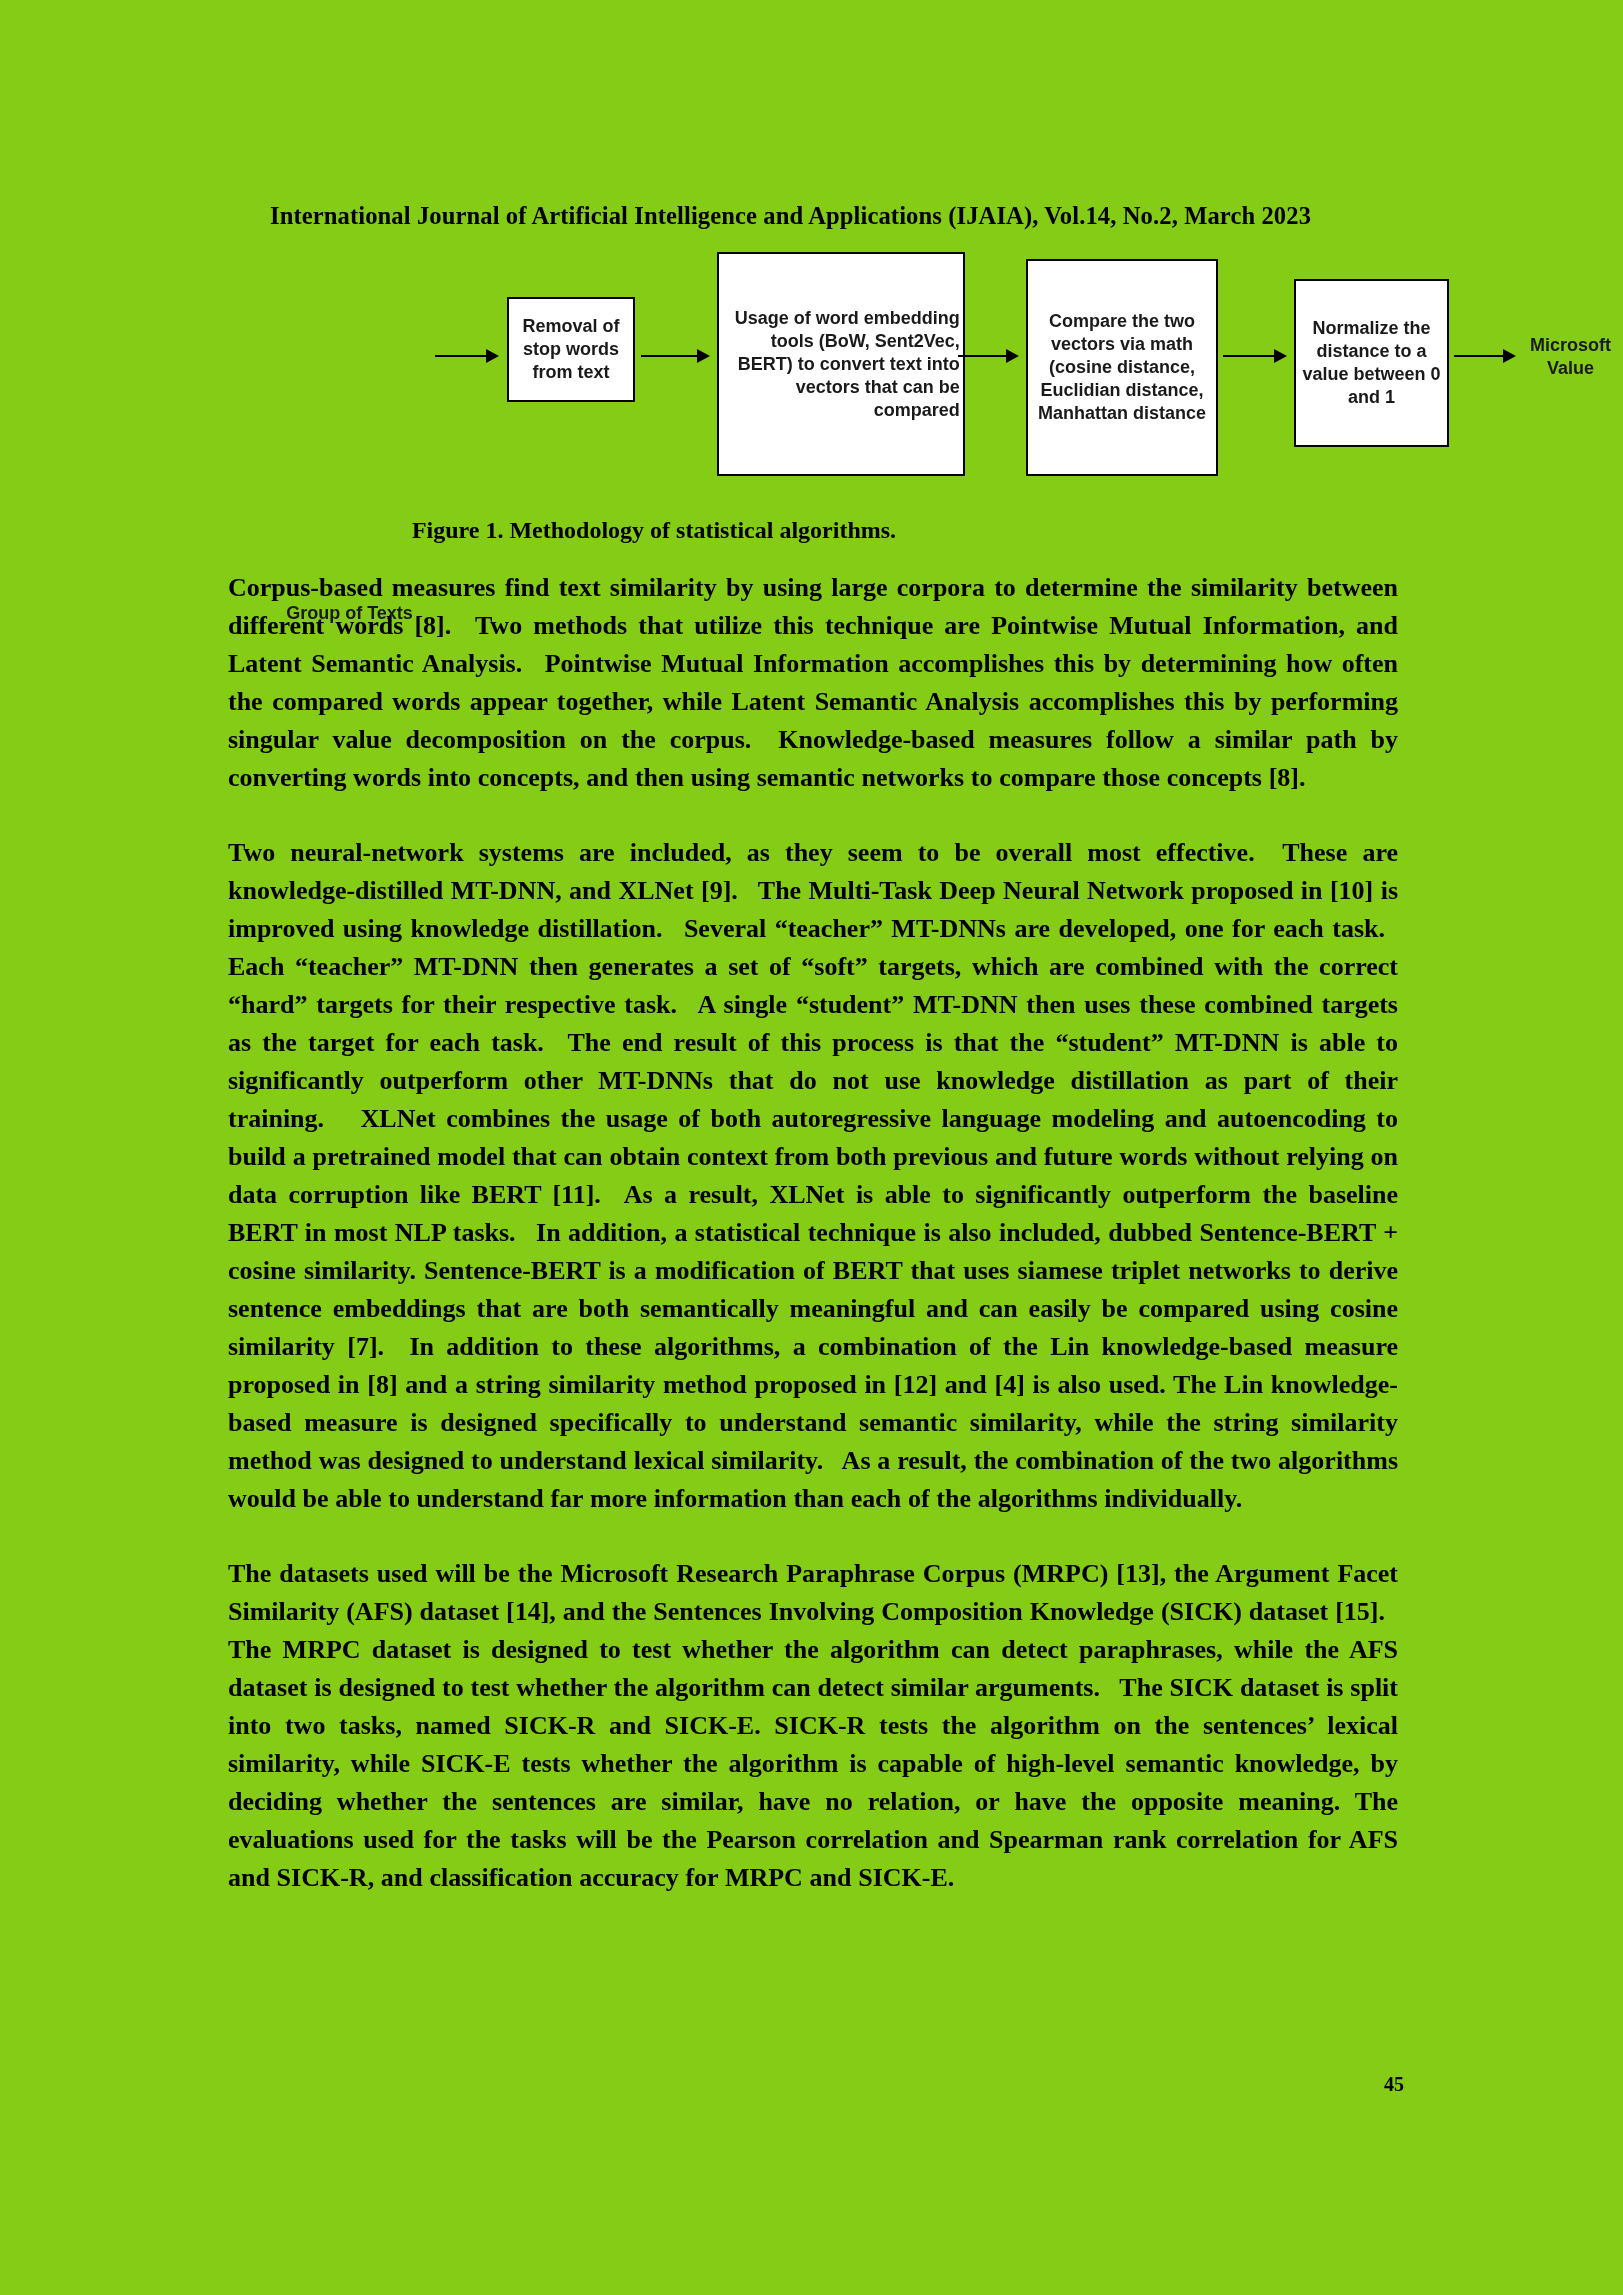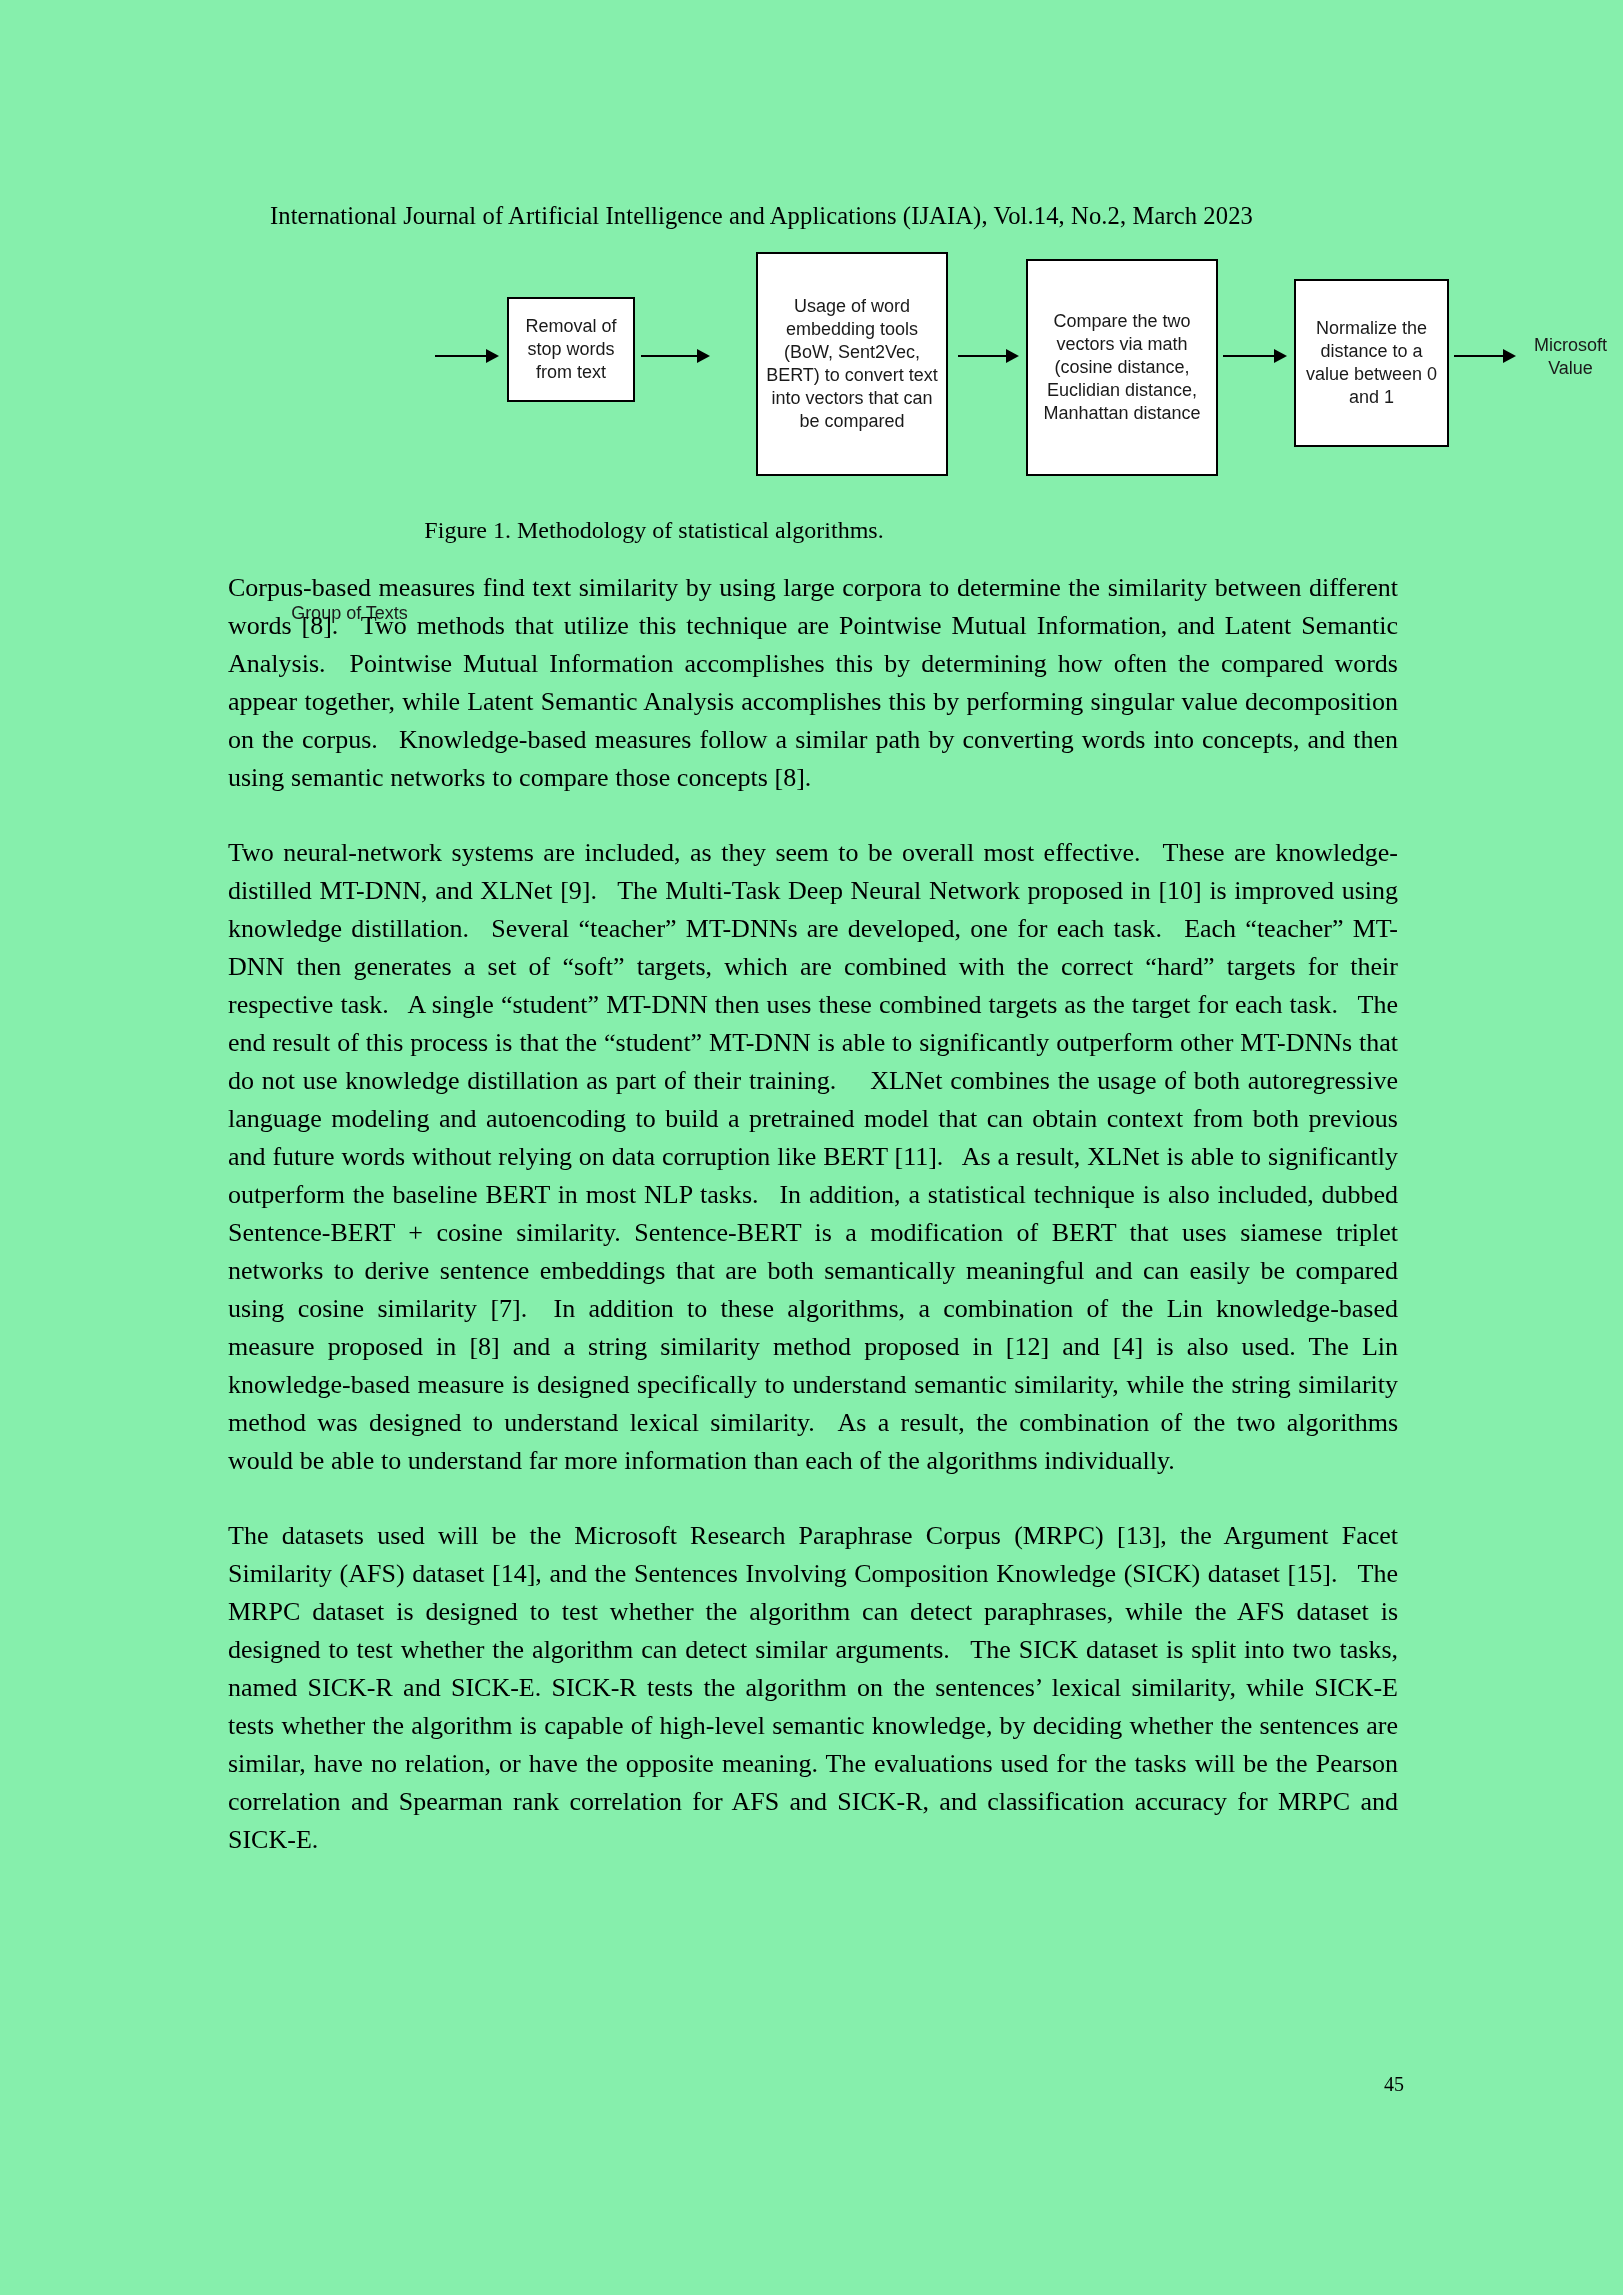--- a/index.html
+++ b/index.html
@@ -4,24 +4,25 @@
 <style>
   html, body {
     margin: 0;
     padding: 0;
     background: #ffffff;
   }
   .page {
     position: relative;
     width: 1624px;
     height: 2295px;
-    background: #86efac;
+    background: #84cc16;
     font-family: "Liberation Serif", "DejaVu Serif", serif;
     color: #000000;
     overflow: hidden;
+    font-weight: bold;
   }
 
   
   .running-header {
     position: absolute;
     left: 270px;
     top: 200px;
     width: 1110px;
     font-size: 24.6px;
     line-height: 32px;
@@ -119,21 +120,21 @@
   <div class="figure">
 
     <div class="flow-node plain" style="left:279px; top:320px; width:141px; height:78px;">Group of Texts</div>
 
     <div class="flow-arrow" style="left:435px; top:101px; width:62px;"></div>
 
     <div class="flow-node boxed" style="left:507px; top:43px; width:128px; height:105px;">Removal of stop words from text</div>
 
     <div class="flow-arrow" style="left:641px; top:101px; width:67px;"></div>
 
-    <div class="flow-node boxed" style="left:756px; top:-1.6px; width:192px; height:224px;">Usage of word embedding tools (BoW, Sent2Vec, BERT) to convert text into vectors that can be compared</div>
+    <div class="flow-node boxed" style="left:717px; top:-1.6px; width:248px; height:224px;text-align:right;">Usage of word embedding tools (BoW, Sent2Vec, BERT) to convert text into vectors that can be compared</div>
 
     <div class="flow-arrow" style="left:958px; top:101px; width:59px;"></div>
 
     <div class="flow-node boxed" style="left:1026px; top:4.8px; width:192px; height:217px;">Compare the two vectors via math (cosine distance, Euclidian distance, Manhattan distance</div>
 
     <div class="flow-arrow" style="left:1223px; top:101px; width:62px;"></div>
 
     <div class="flow-node boxed" style="left:1294px; top:25px; width:155px; height:168px;">Normalize the distance to a value between 0 and 1</div>
 
     <div class="flow-arrow" style="left:1454px; top:101px; width:60px;"></div>

